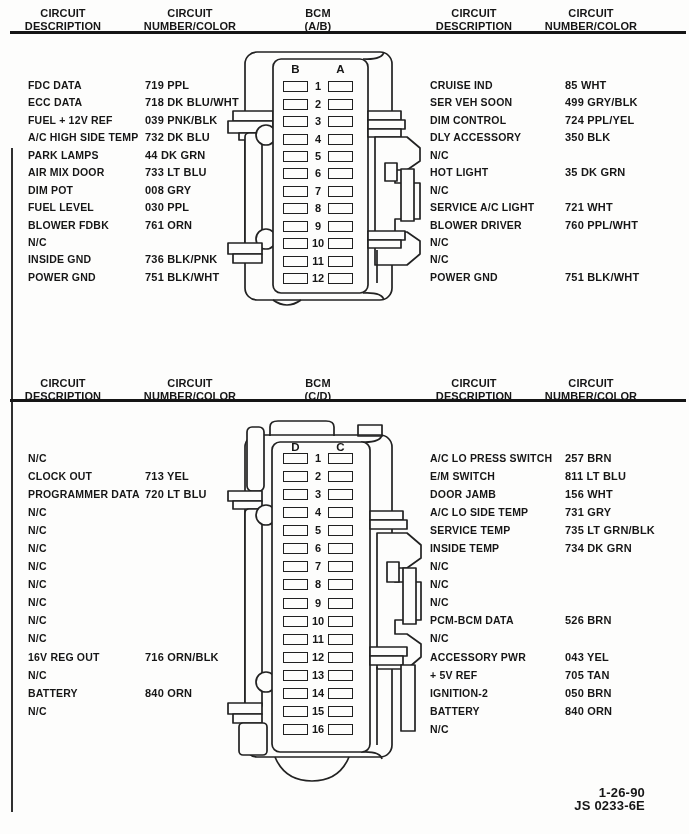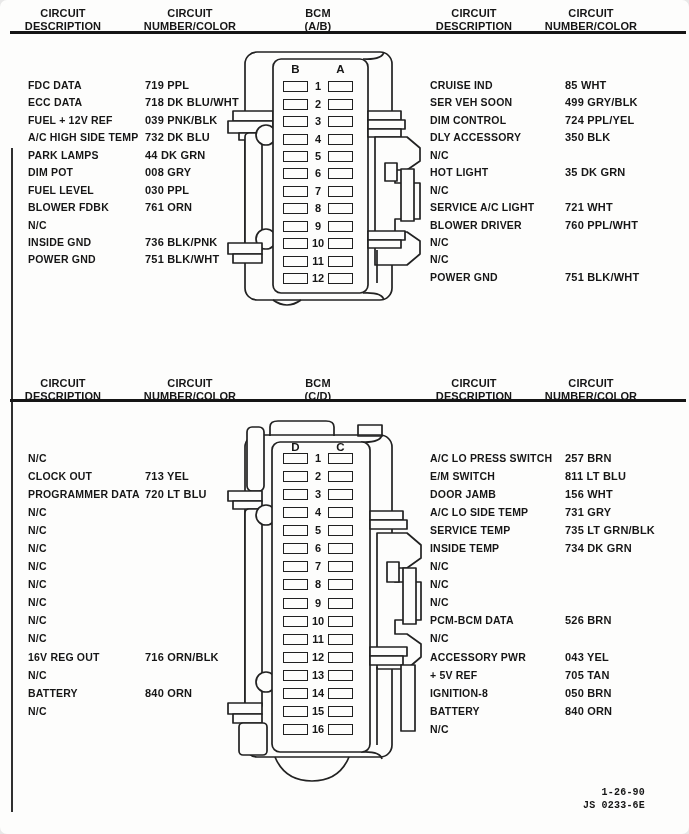--- a/index.html
+++ b/index.html
@@ -4,21 +4,20 @@
 <style>
   html,body{margin:0;padding:0;background:#e8e8e8;}
   .page{
     position:relative;
     width:689px;height:834px;
     background:#fdfdfc;
     font-family:"Liberation Sans",sans-serif;
     font-weight:700;
     color:#161616;
     overflow:hidden;
-    border-radius:7px;
   }
   .hdr{
     position:absolute;
     width:140px;margin-left:-70px;
     text-align:center;
     font-size:11px;line-height:12.5px;
     letter-spacing:0.1px;
     white-space:nowrap;
   }
   .rule{
@@ -34,21 +33,21 @@
   .conn{position:absolute;}
   .pins{position:absolute;display:flex;flex-direction:column;}
   .pinrow{display:flex;align-items:center;height:var(--rh);column-gap:3px;}
   .pinbox{display:inline-block;width:25px;height:11px;border:1.7px solid #202020;background:#fdfdfc;box-sizing:border-box;}
   .pinnum{display:inline-block;width:14px;text-align:center;font-size:11px;line-height:11px;}
   .colletter{
     position:absolute;width:25px;text-align:center;font-size:11.5px;line-height:12px;
   }
   .footer{
     position:absolute;right:44px;top:786px;
-    text-align:right;font-size:10px;line-height:13px;letter-spacing:0.2px;font-family:Liberation Mono, monospace;
+    text-align:right;font-size:13px;line-height:13px;letter-spacing:0.2px;
   }
 </style>
 </head>
 <body>
 
 <div class="page">
 
   <div class="page-border"></div>
 
   <div class="hdr" style="left:63px;top:7px">
@@ -93,20 +92,24 @@
       <div class="row">
         <span class="desc">A/C HIGH SIDE TEMP</span>
         <span class="num">732 DK BLU</span>
       </div>
 
       <div class="row">
         <span class="desc">PARK LAMPS</span>
         <span class="num">44 DK GRN</span>
       </div>
 
+      <div class="row">
+        <span class="desc">AIR MIX DOOR</span>
+        <span class="num">733 LT BLU</span>
+      </div>
 
       <div class="row">
         <span class="desc">DIM POT</span>
         <span class="num">008 GRY</span>
       </div>
 
       <div class="row">
         <span class="desc">FUEL LEVEL</span>
         <span class="num">030 PPL</span>
       </div>
@@ -462,21 +465,21 @@
         <span class="desc">ACCESSORY PWR</span>
         <span class="num">043 YEL</span>
       </div>
 
       <div class="row">
         <span class="desc">+ 5V REF</span>
         <span class="num">705 TAN</span>
       </div>
 
       <div class="row">
-        <span class="desc">IGNITION-8</span>
+        <span class="desc">IGNITION-2</span>
         <span class="num">050 BRN</span>
       </div>
 
       <div class="row">
         <span class="desc">BATTERY</span>
         <span class="num">840 ORN</span>
       </div>
 
       <div class="row">
         <span class="desc">N/C</span>

